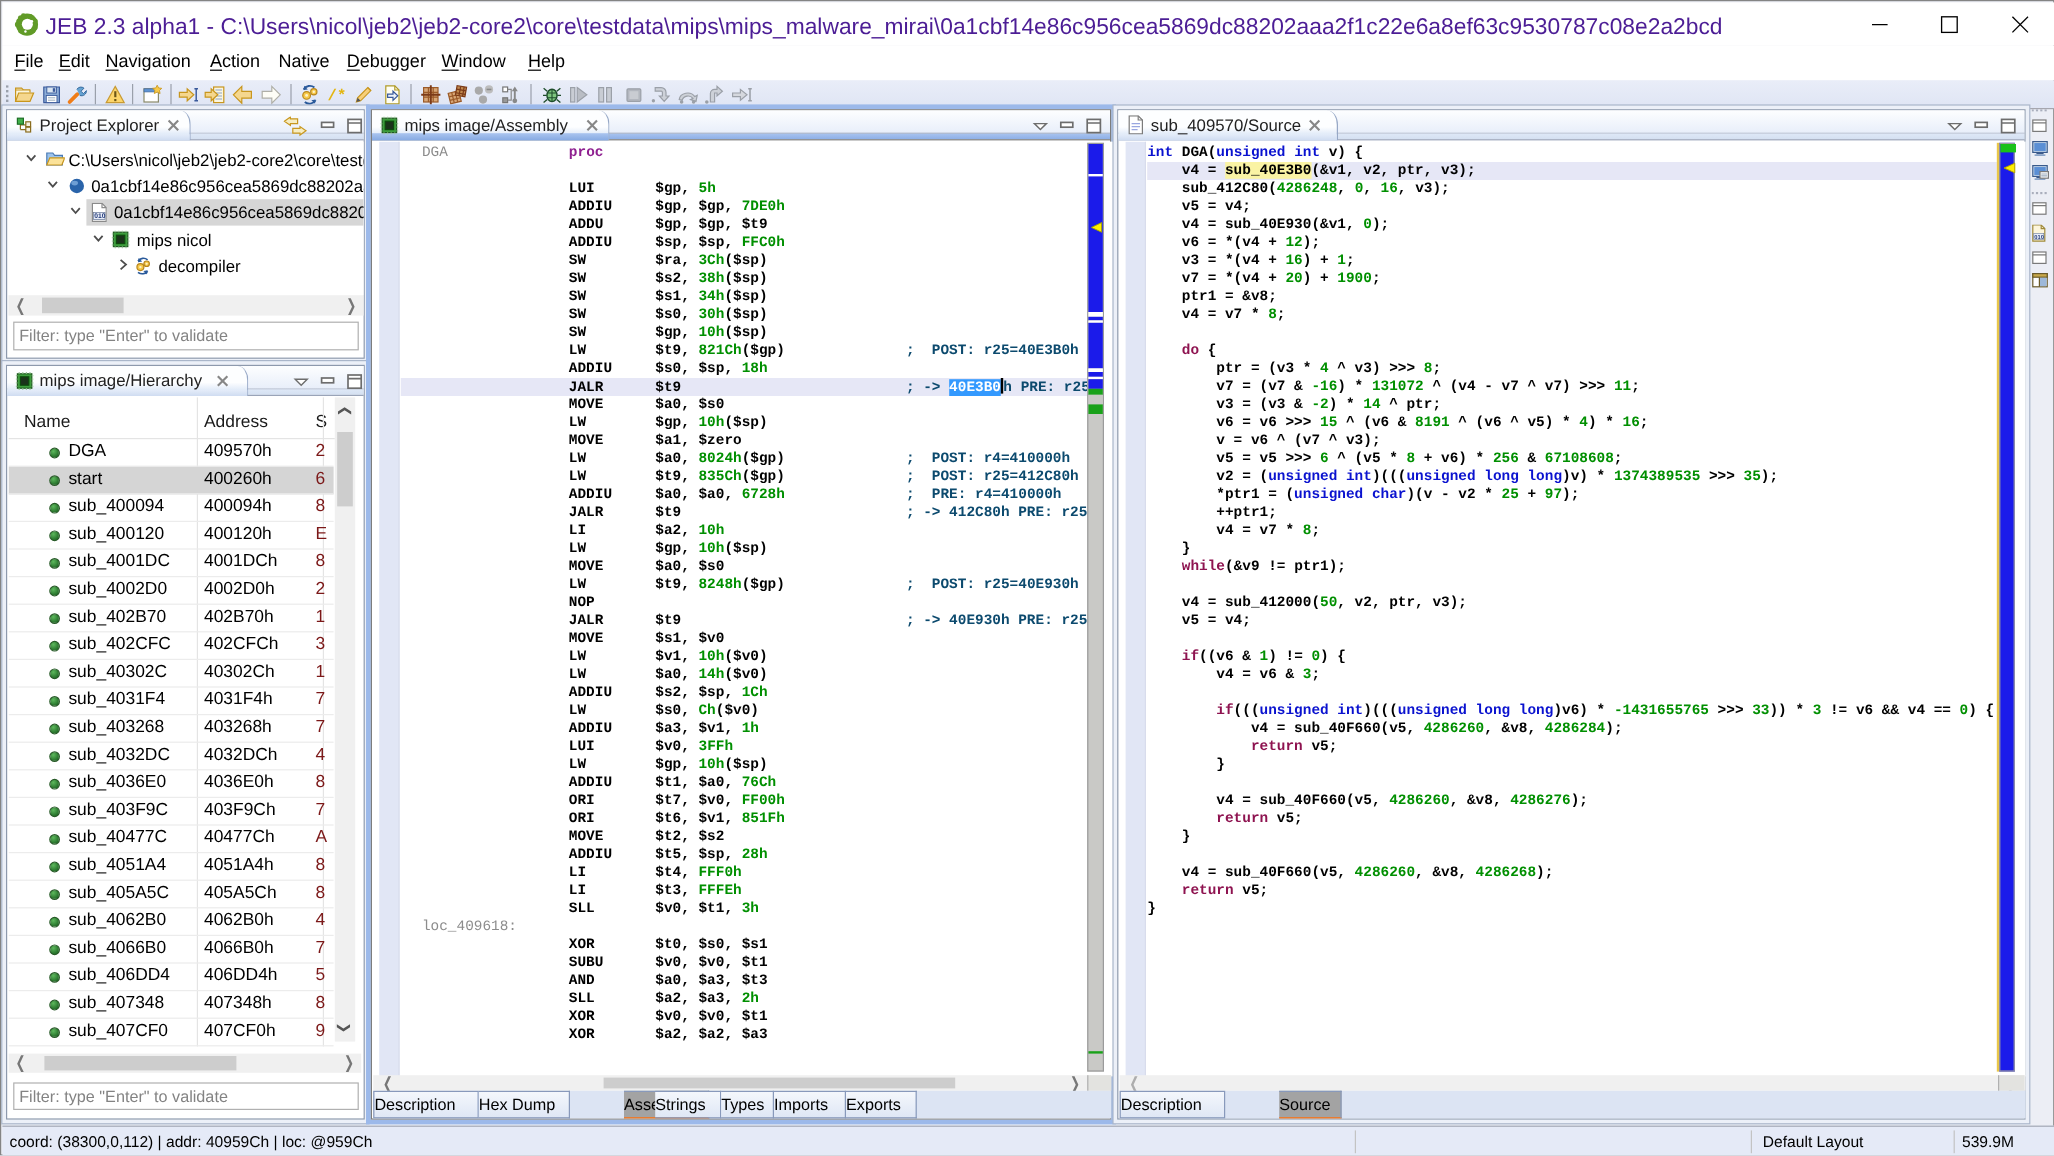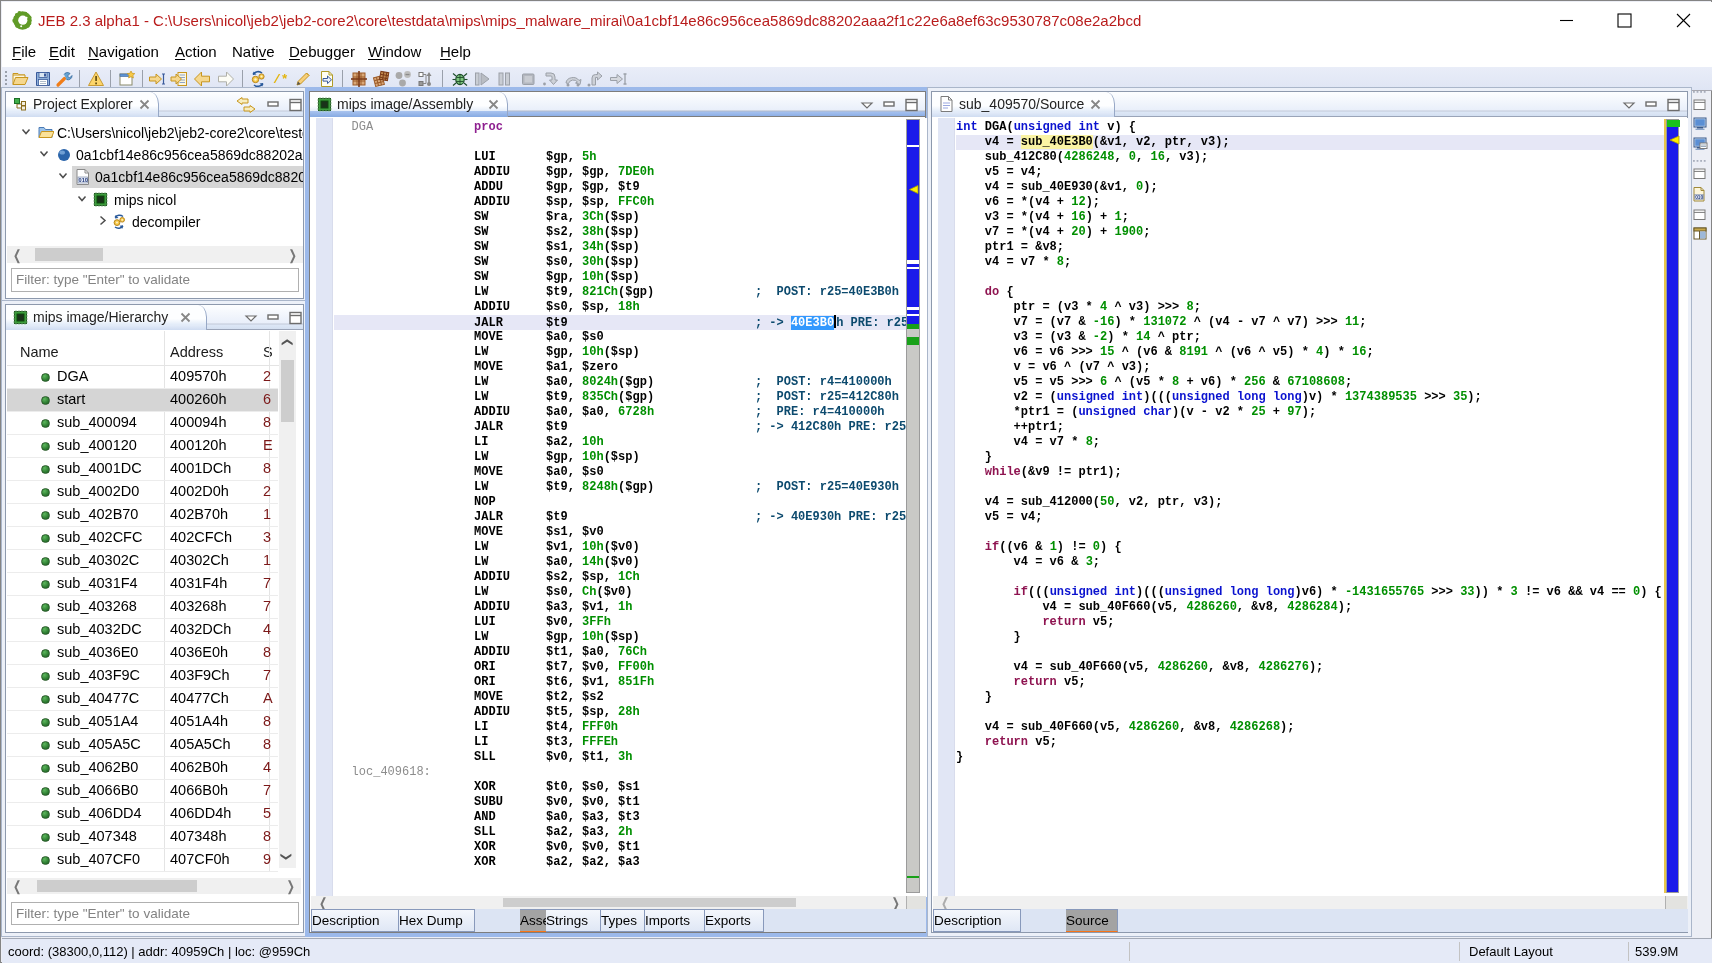--- a/index.html
+++ b/index.html
@@ -3,21 +3,21 @@
 <meta charset="utf-8">
 <style>
 * { margin:0; padding:0; box-sizing:border-box; }
 html,body { width:1712px; height:963px; overflow:hidden; }
 body { font-family:"Liberation Sans",sans-serif; position:relative; background:#eceef5; }
 .abs { position:absolute; }
 
 
 #win { position:absolute; left:0; top:0; width:1712px; height:963px; border:1px solid #848484; background:#eceef5; }
 #titlebar { position:absolute; left:1px; top:1px; width:1710px; height:36px; background:#ffffff; }
-#title-text { position:absolute; left:36px; top:10px; font-size:15px; color:#b91c1c; white-space:nowrap; }
+#title-text { position:absolute; left:36px; top:10px; font-size:19px; color:#4c1d95; white-space:nowrap; }
 #menubar { position:absolute; left:1px; top:37px; width:1710px; height:29px; background:#ffffff; }
 .mi { position:absolute; top:5px; font-size:15px; color:#000; }
 .mi u { text-decoration:underline; text-underline-offset:2px; }
 #toolbar { position:absolute; left:1px; top:66px; width:1710px; height:24px; background:linear-gradient(#e9edf8,#dfe5f4); border-bottom:1px solid #a6a6ae; }
 .tsep { position:absolute; top:3px; width:1px; height:17px; background:#9aa0ab; }
 .ticon { position:absolute; top:3px; width:18px; height:18px; }
 
 
 .panel { position:absolute; background:#fff; border:1px solid #8d99ad; box-shadow:0 0 0 3px #ecf0f8, 0 0 0 4px #aab6ca; }
 #asm { border-color:#7d7d7d; box-shadow:0 0 0 4px #9cb9ea; }

